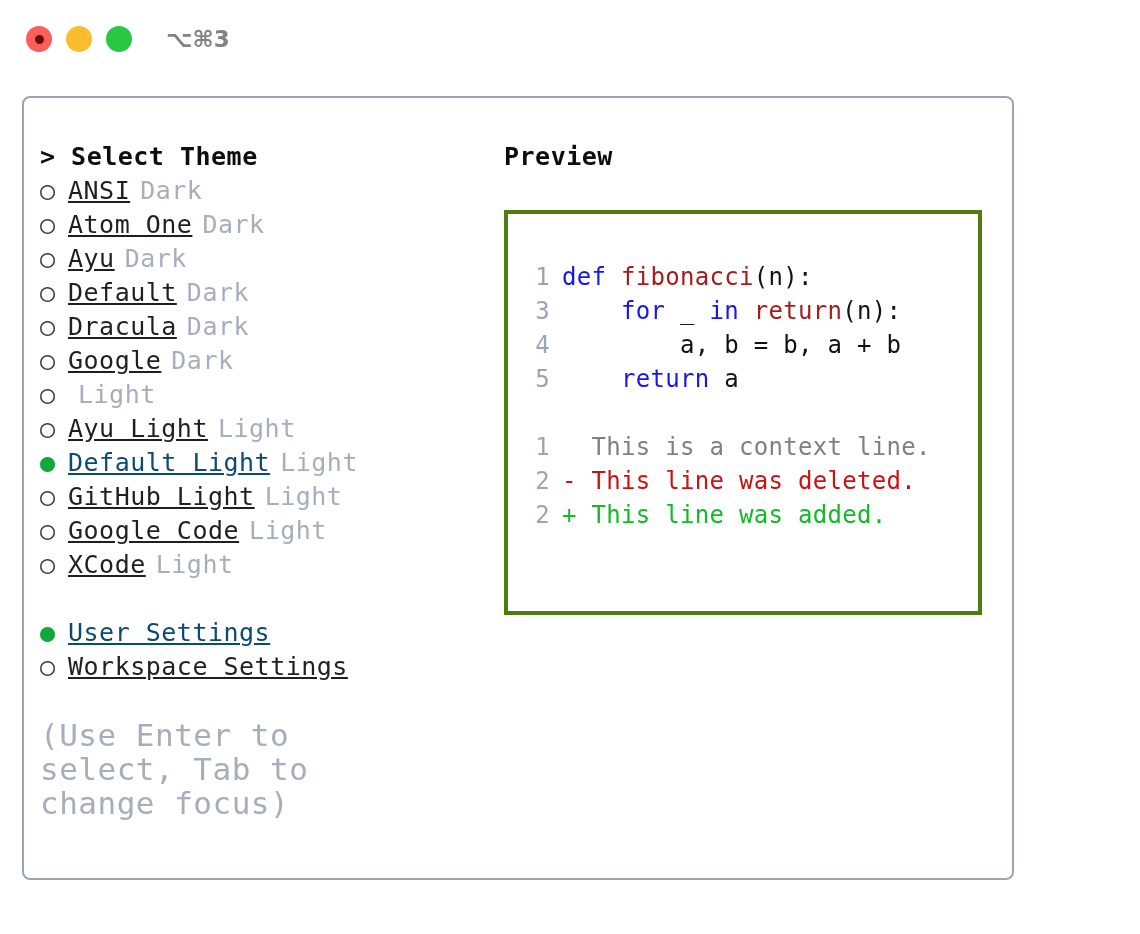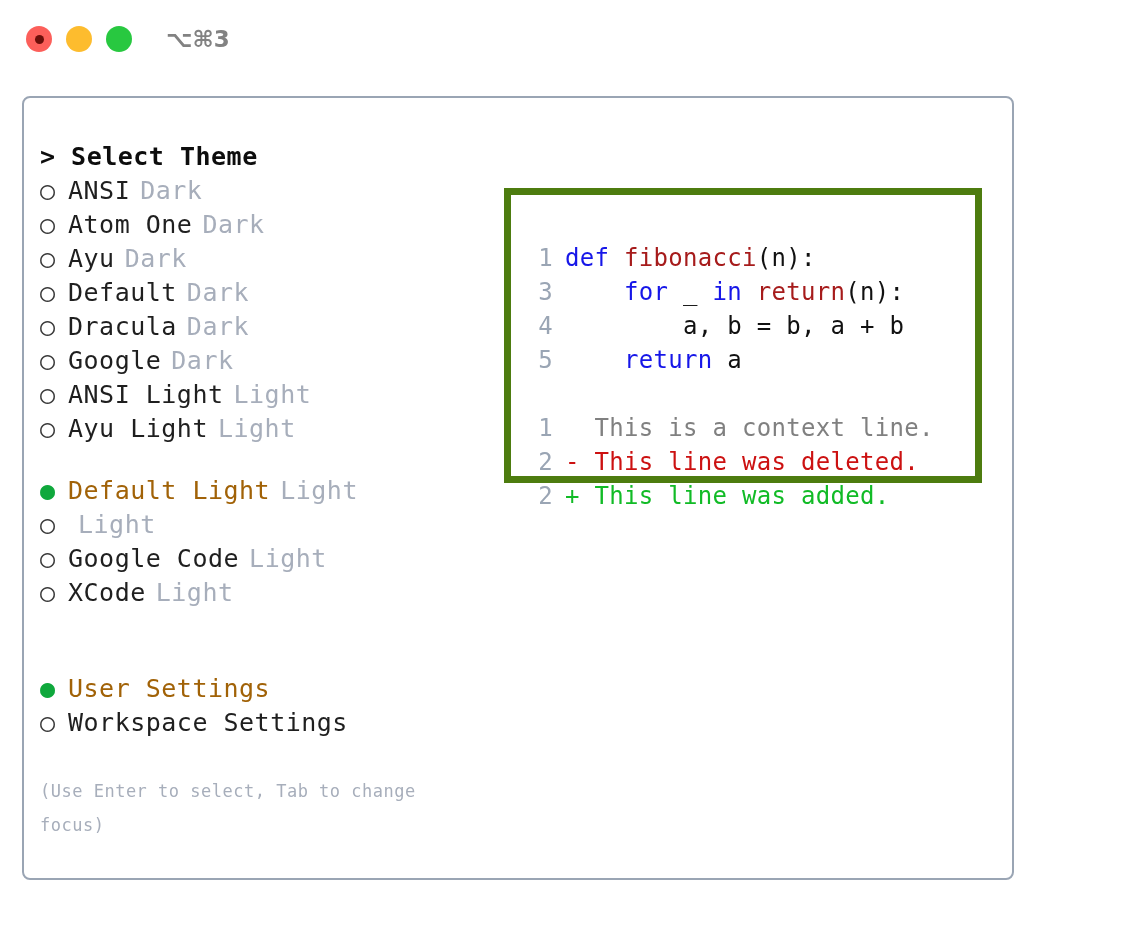--- a/index.html
+++ b/index.html
@@ -119,46 +119,46 @@
     color: #2b2b2b;
   }
   .bullet {
     display: inline-block;
     width: 28px;
     flex: none;
     color: #3a3a3a;
     font-size: 25px;
   }
   .option.selected .bullet { color: #0fa83c; }
-  .option.selected .opt-label { color: #a16207; margin-top: 28px; }
-  .opt-label { color: #1f1f1f; }
+  .option.selected .opt-label { color: #0c4a6e; }
+  .opt-label { color: #1f1f1f; text-decoration: underline; }
   .opt-tag {
     color: #a7aebb;
     margin-left: 10px;
   }
 
   .spacer-row { height: 34px; }
 
   .hint {
-    font-size: 17px;
+    font-size: 31px;
     line-height: 34px;
     color: #a7aebb;
     letter-spacing: 0.5px;
     width: 400px;
     white-space: pre-wrap;
     margin-top: 34px;
   }
 
   
   .preview-box {
-    margin-top: 48px;
+    margin-top: 36px;
     margin-left: 0px;
     width: 478px;
-    height: 295px;
-    border: 7px solid #4d7c0f;
+    height: 405px;
+    border: 4px solid #4d7c0f;
     box-sizing: border-box;
     background: #ffffff;
     padding: 46px 0 0 14px;
   }
   .code-line {
     font-size: 24px;
     line-height: 34px;
     white-space: pre;
     letter-spacing: 0.3px;
   }
@@ -200,40 +200,41 @@
 
         <div class="section-header">&gt; Select Theme</div>
 
         <div id="theme-list">
             <div class="option"><span class="bullet">○</span><span class="opt-label">ANSI</span><span class="opt-tag">Dark</span></div>
             <div class="option"><span class="bullet">○</span><span class="opt-label">Atom One</span><span class="opt-tag">Dark</span></div>
             <div class="option"><span class="bullet">○</span><span class="opt-label">Ayu</span><span class="opt-tag">Dark</span></div>
             <div class="option"><span class="bullet">○</span><span class="opt-label">Default</span><span class="opt-tag">Dark</span></div>
             <div class="option"><span class="bullet">○</span><span class="opt-label">Dracula</span><span class="opt-tag">Dark</span></div>
             <div class="option"><span class="bullet">○</span><span class="opt-label">Google</span><span class="opt-tag">Dark</span></div>
-            <div class="option"><span class="bullet">○</span><span class="opt-label">ANSI Light</span><span class="opt-tag">Light</span></div>
+            <div class="option"><span class="bullet">○</span><span class="opt-tag">Light</span></div>
             <div class="option"><span class="bullet">○</span><span class="opt-label">Ayu Light</span><span class="opt-tag">Light</span></div>
             <div class="option selected"><span class="bullet">●</span><span class="opt-label">Default Light</span><span class="opt-tag">Light</span></div>
-            <div class="option"><span class="bullet">○</span><span class="opt-tag">Light</span></div>
+            <div class="option"><span class="bullet">○</span><span class="opt-label">GitHub Light</span><span class="opt-tag">Light</span></div>
             <div class="option"><span class="bullet">○</span><span class="opt-label">Google Code</span><span class="opt-tag">Light</span></div>
             <div class="option"><span class="bullet">○</span><span class="opt-label">XCode</span><span class="opt-tag">Light</span></div>
           </div>
 
         <div class="spacer-row"></div>
 
 
         <div id="apply-list">
             <div class="option selected"><span class="bullet">●</span><span class="opt-label">User Settings</span></div>
             <div class="option"><span class="bullet">○</span><span class="opt-label">Workspace Settings</span></div>
           </div>
 
         <div class="hint">(Use Enter to select, Tab to change focus)</div>
       </div>
 
       <div class="right-pane">
+        <div class="section-header">Preview</div>
 
         <div class="preview-box">
           <div id="code-block">
               <div class="code-line"><span class="ln">1</span><span class="tok-kw">def </span><span class="tok-fn">fibonacci</span><span class="tok-txt">(n):</span></div>
               <div class="code-line"><span class="ln">3</span><span class="tok-kw">    for </span><span class="tok-txt">_ </span><span class="tok-kw">in </span><span class="tok-fn">return</span><span class="tok-txt">(n):</span></div>
               <div class="code-line"><span class="ln">4</span><span class="tok-txt">        a, b = b, a + b</span></div>
               <div class="code-line"><span class="ln">5</span><span class="tok-kw">    return </span><span class="tok-txt">a</span></div>
             </div>
           <div class="code-gap"></div>
           <div id="diff-block">

